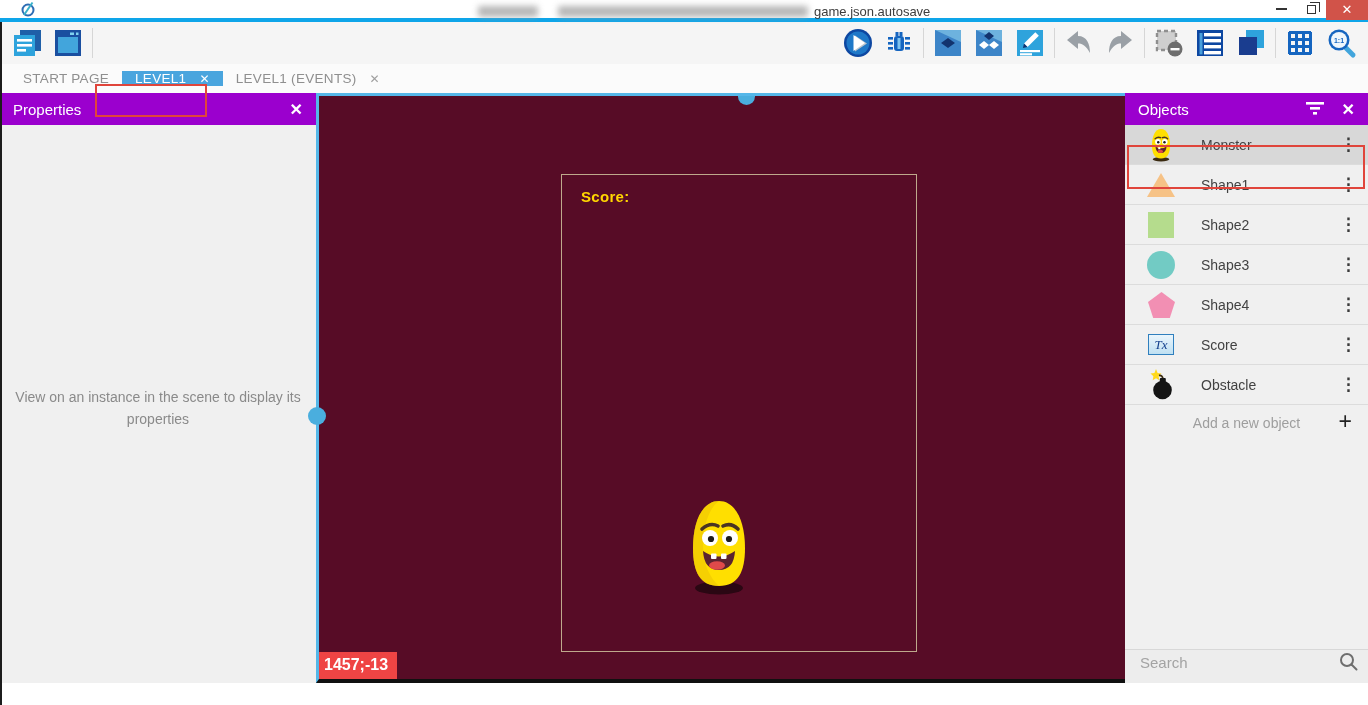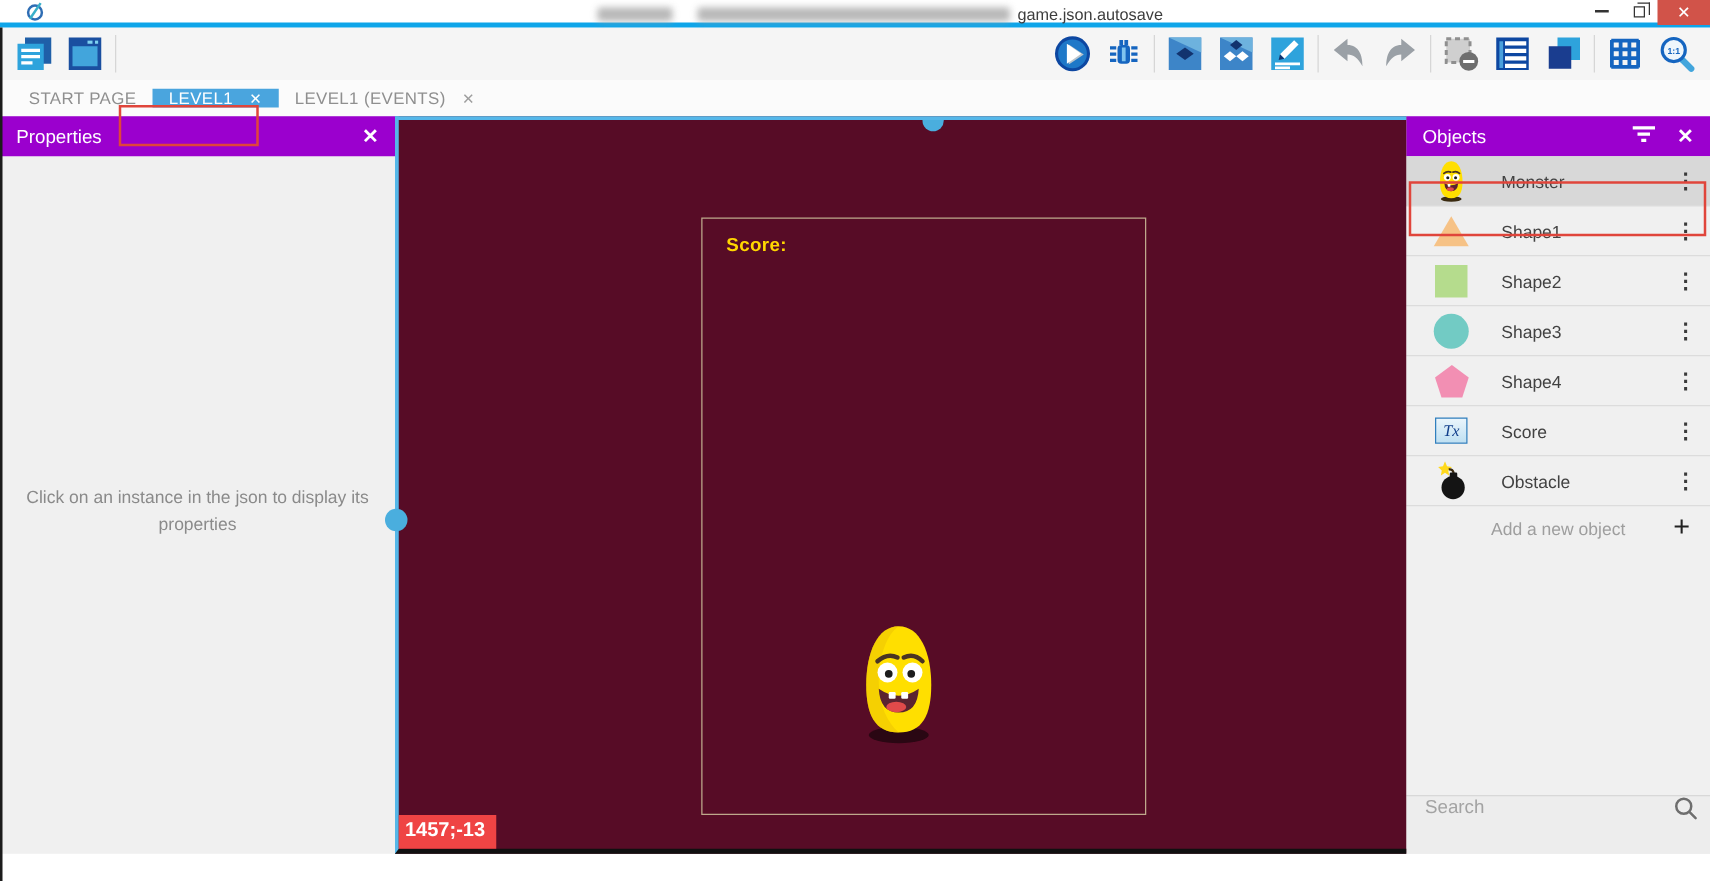--- a/index.html
+++ b/index.html
@@ -62,21 +62,21 @@
   .obj-row { height:40px; flex:none; display:flex; align-items:center; border-bottom:1px solid #dcdcdc; }
   .obj-row.selected { background:#d8d8d8; }
   .obj-thumb { width:36px; margin-left:18px; display:flex; align-items:center; justify-content:center; }
   .obj-label { flex:1; margin-left:22px; font-size:14px; color:#424242; }
   .kebab { margin-right:14px; color:#3a3a3a; font-size:17px; font-weight:bold; width:14px; text-align:center; }
   .tx-thumb { width:26px; height:21px; background:linear-gradient(180deg,#eaf5fc,#bfe0f2); border:1px solid #2f7fbe; color:#123f8c; font-family:"Liberation Serif", serif; font-weight:normal; font-style:italic; font-size:13px; display:flex; align-items:center; justify-content:center; }
   .add-row { height:36px; flex:none; display:flex; align-items:center; position:relative; }
   .add-label { margin:0 auto; color:#9e9e9e; font-size:14px; }
   .add-plus { position:absolute; right:16px; top:3px; color:#222; font-size:23px; font-weight:400; }
   .objects-spacer { flex:1; }
-  .search-box { height:47px; flex:none; border-top:1px solid #d8d8d8; background:#ededed; display:flex; align-items:flex-start; padding:0 15px; }
+  .search-box { height:34px; flex:none; border-top:1px solid #d8d8d8; background:#ededed; display:flex; align-items:flex-end; padding:12px 15px; }
   .search-input { flex:1; border:none; background:transparent; font-size:15px; color:#444; outline:none; font-family:"Liberation Sans", sans-serif; }
   .search-input::placeholder { color:#a3a3a3; }
 
   .annotation { position:absolute; border:2px solid #e0453b; z-index:20; pointer-events:none; }
   .anno-tab { left:95px; top:84px; width:112px; height:33px; }
   .anno-monster { left:1127px; top:145px; width:238px; height:44px; }
 </style>
 </head>
 <body>
 
@@ -264,21 +264,21 @@
     </div>
   </div>
 
   <div class="main">
 
     <div class="properties-panel">
       <div class="panel-header">
         <span>Properties</span>
         <span class="panel-close">✕</span>
       </div>
-      <div class="props-empty">Click on an instance in the json to display its properties</div>
+      <div class="props-empty">View on an instance in the scene to display its properties</div>
     </div>
 
     <div class="scene">
       <div class="game-frame">
         <div class="score-text">Score:</div>
       </div>
       <svg class="monster-large" viewBox="0 0 66 98">
         <ellipse cx="33" cy="90" rx="24" ry="6.5" fill="#2a0713"></ellipse>
         <path d="M33,3 C16,3 7,24 7,50 C7,74 14,88 33,88 C52,88 59,74 59,50 C59,24 50,3 33,3 Z" fill="#ffdf00"></path>
         <path d="M33,3 C16,3 7,24 7,50 C7,74 14,88 33,88 C24,80 17,66 17,48 C17,26 24,9 33,3 Z" fill="#edc203" opacity="0.55"></path>

